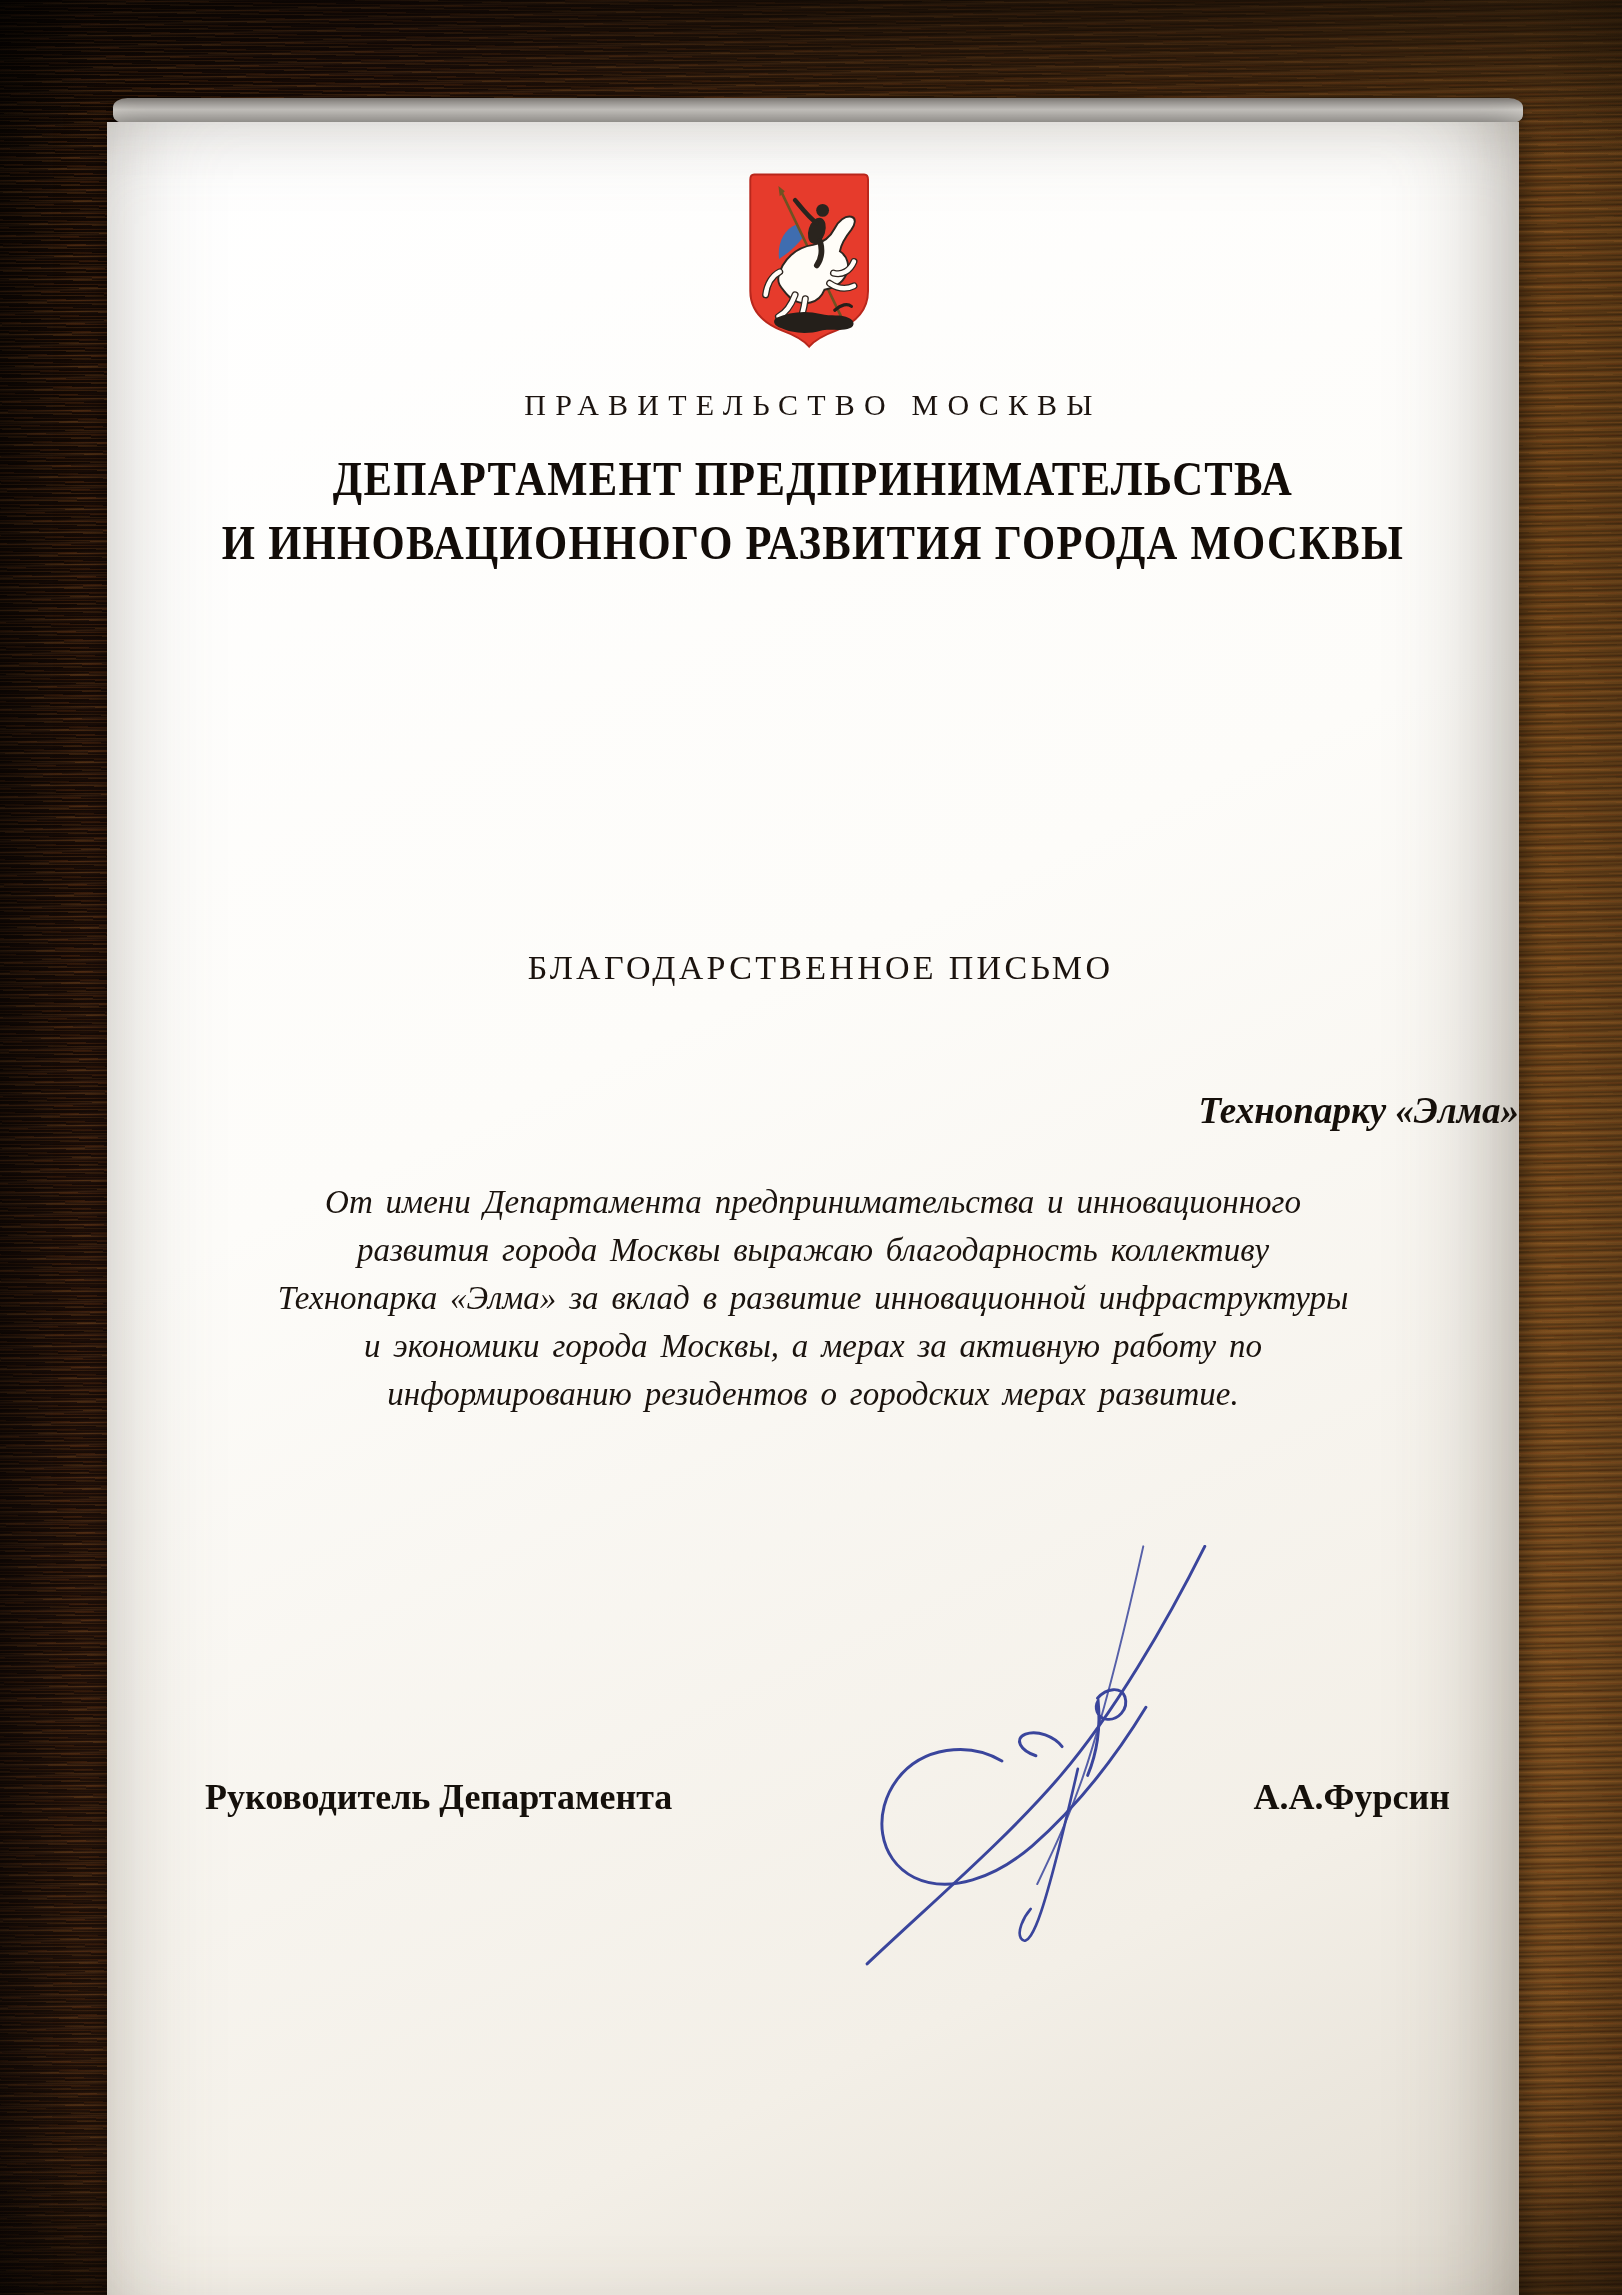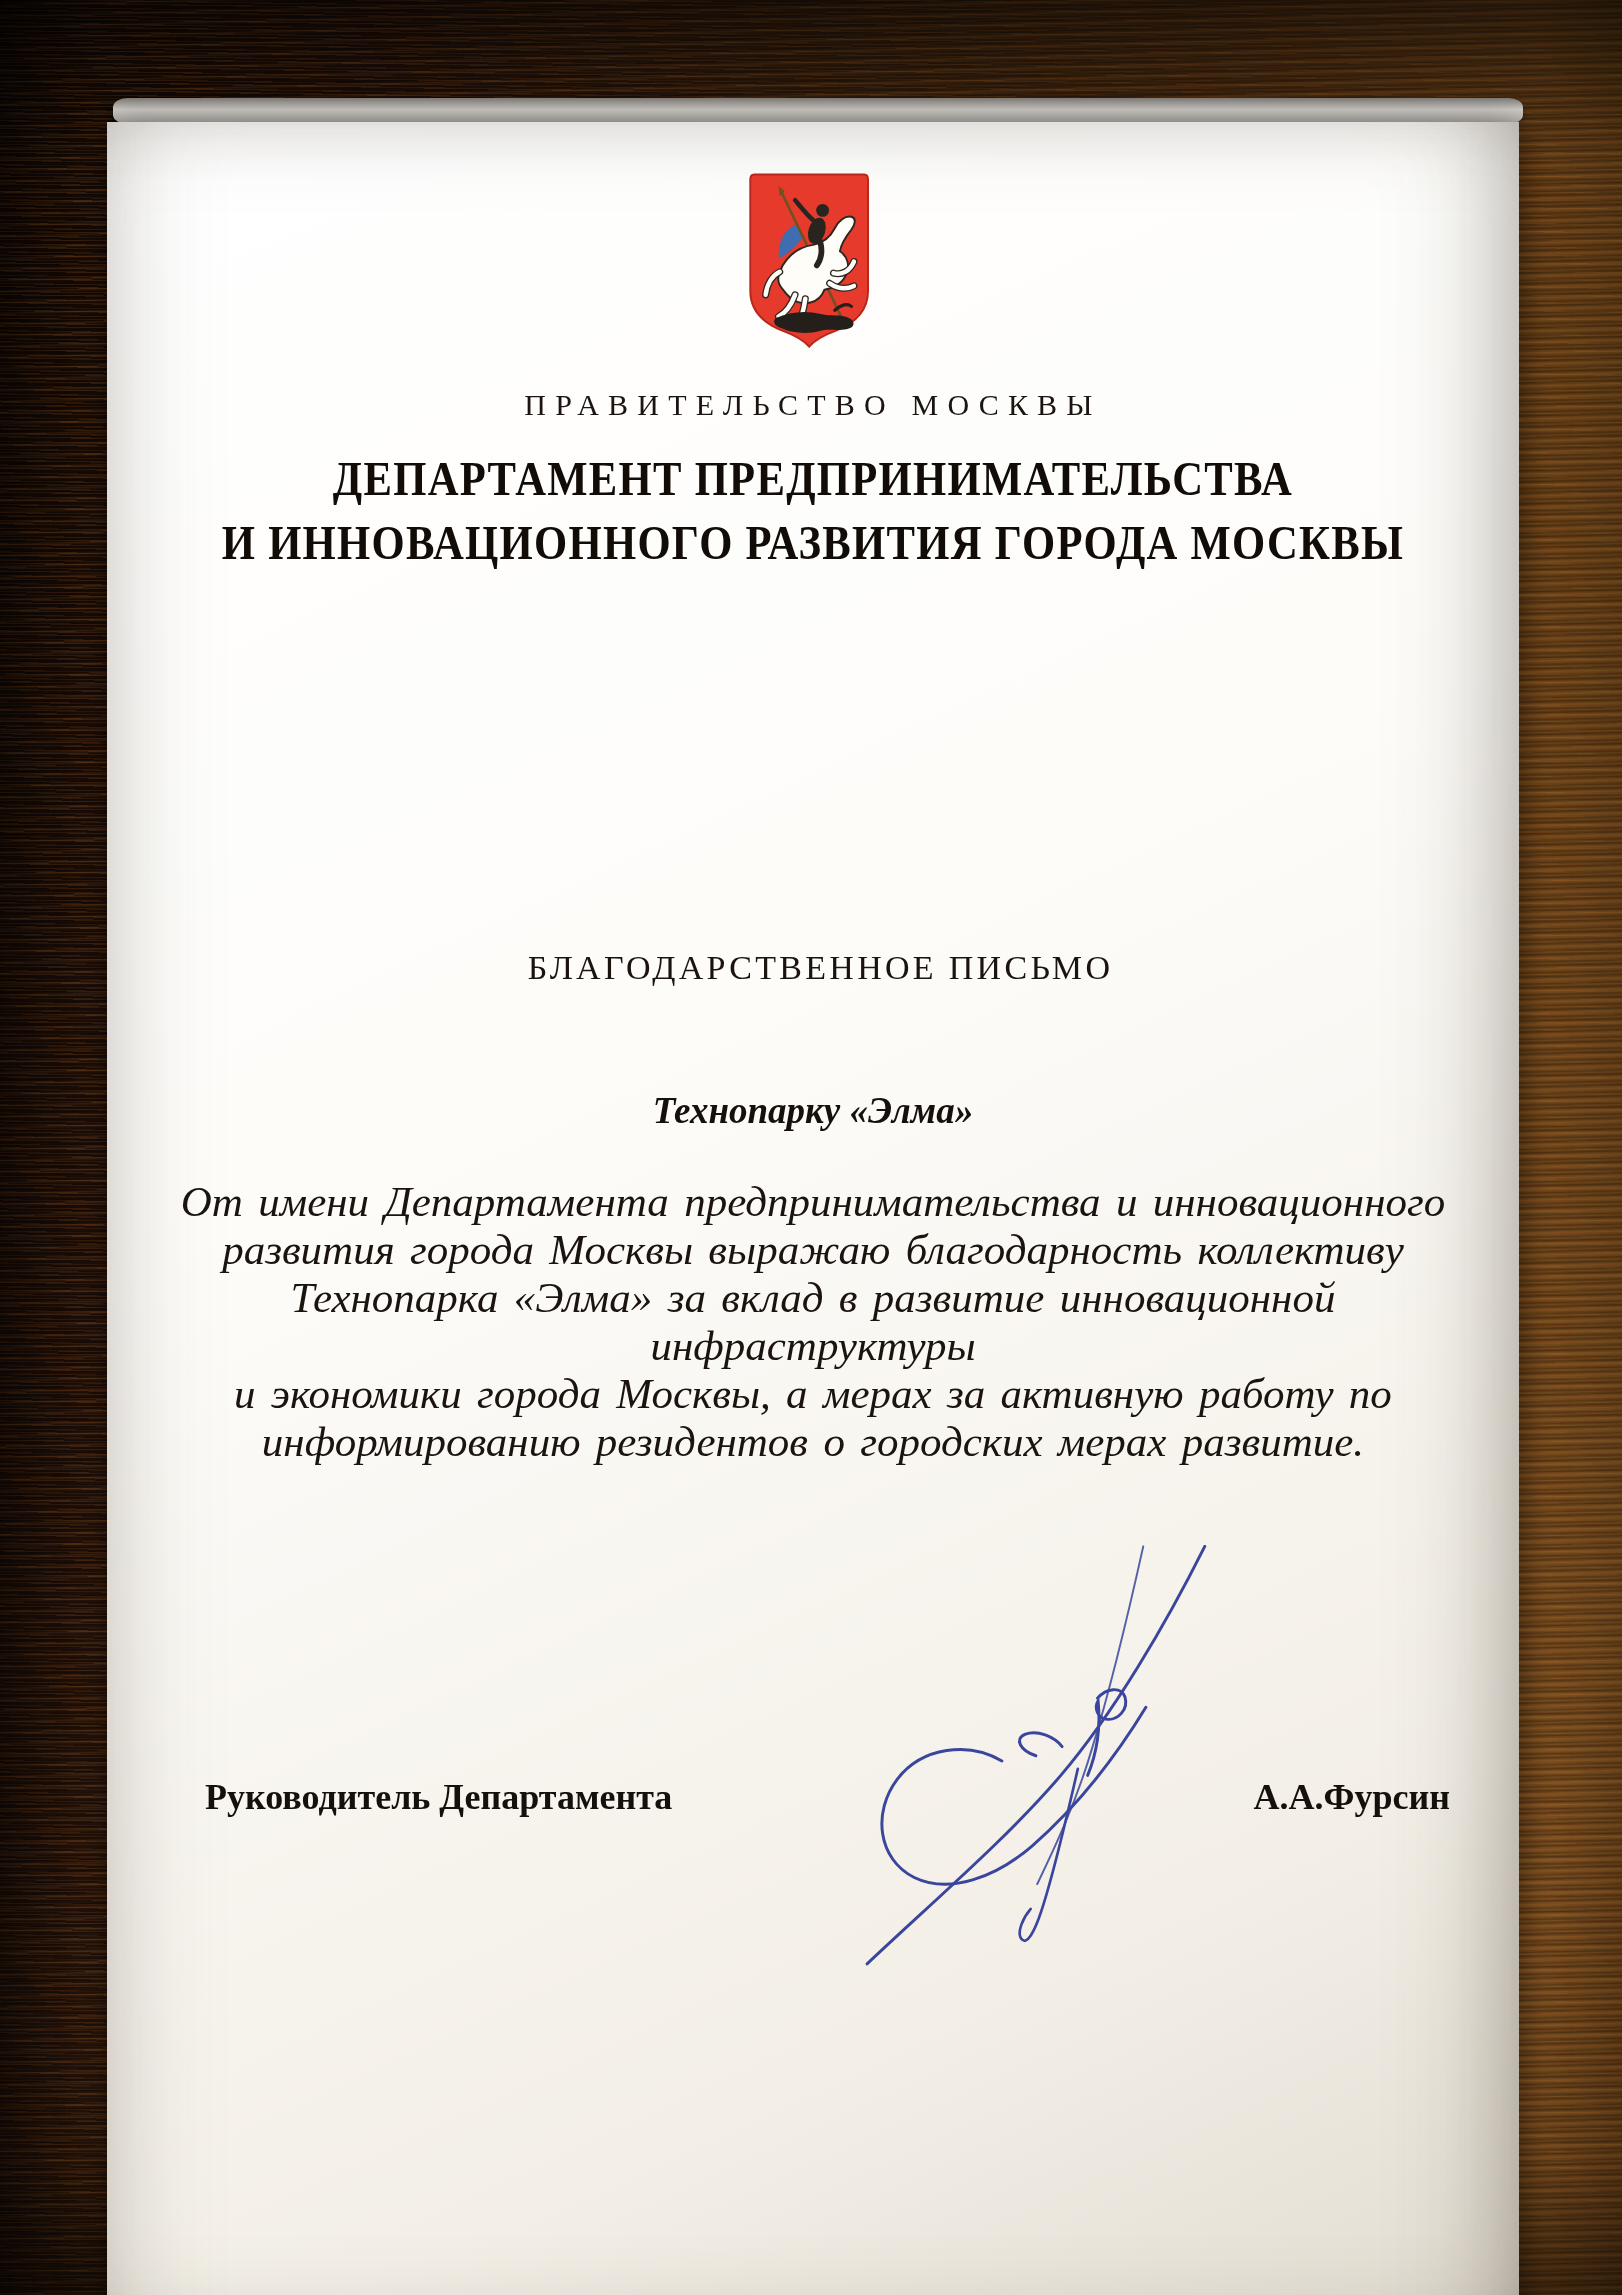--- a/index.html
+++ b/index.html
@@ -62,27 +62,27 @@
   .dept-name{
     position:absolute;top:325px;left:0;right:0;text-align:center;
     font-weight:bold;font-size:44px;line-height:60px;letter-spacing:1.3px;
     color:#120c08;transform:scale(0.97,1.08);transform-origin:50% 0;
   }
   .letter-title{
     position:absolute;top:827px;left:15px;right:0;text-align:center;
     font-size:34px;letter-spacing:3.3px;color:#1b130e;white-space:nowrap;
   }
   .recipient{
-    position:absolute;top:967px;left:0;right:0;text-align:center;
+    position:absolute;top:967px;left:0;right:0;text-align:right;
     font-weight:bold;font-style:italic;font-size:37px;color:#16100b;
   }
   .body-text{
     position:absolute;top:1056px;left:50%;transform:translateX(-50%);
     width:1296px;text-align:center;
-    font-style:italic;font-size:43px;line-height:48px;word-spacing:4.6px;
+    font-style:italic;font-size:33px;line-height:48px;word-spacing:4.6px;
     color:#1a130e;
   }
   .footer-row{
     position:absolute;top:1654px;left:98px;right:69px;
     display:flex;justify-content:space-between;align-items:baseline;
     font-weight:bold;font-size:36px;color:#15100b;
   }
   .signature{
     position:absolute;left:730px;top:1423px;width:445px;height:432px;
     pointer-events:none;

